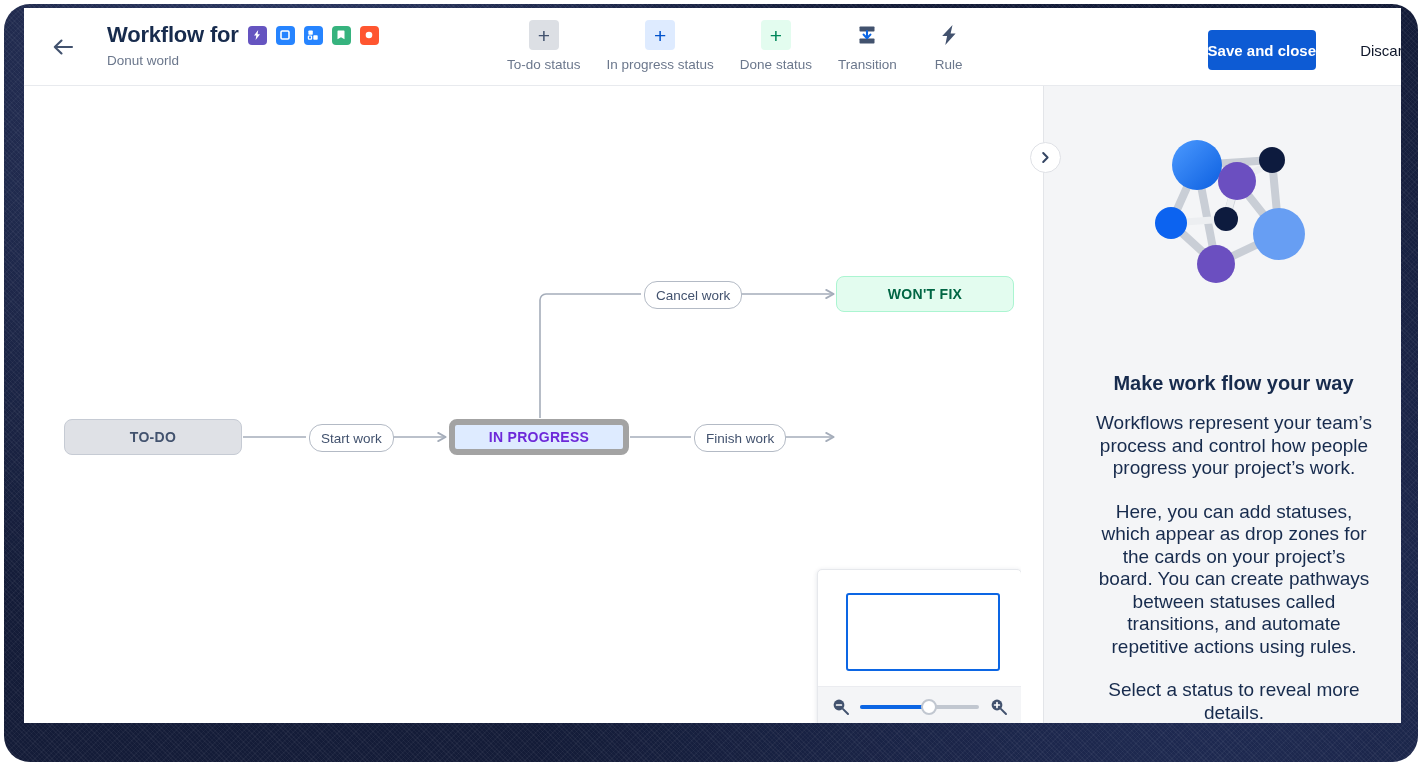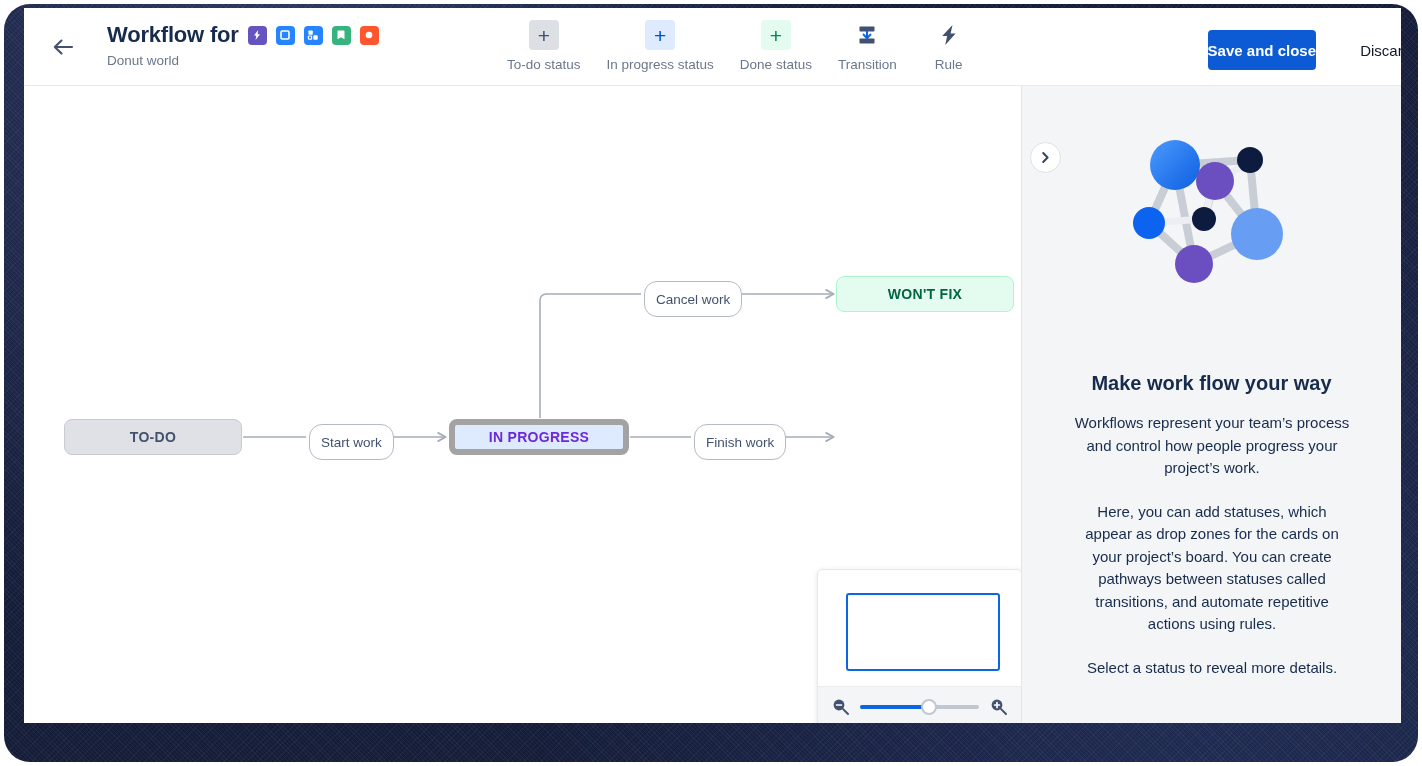--- a/index.html
+++ b/index.html
@@ -180,21 +180,21 @@
     letter-spacing: 0.3px;
     box-sizing: border-box;
     cursor: pointer;
   }
   .node-todo   { background: #dfe1e6; border: 1px solid #c6cbd4; color: #42526e; }
   .node-inprog { background: #deebff; border: 6px solid #a3a3a3; color: #6d28d9; }
   .node-done   { background: #e3fcef; border: 1px solid #abf5d1; color: #006644; }
 
   .pill {
     position: absolute;
-    height: 36px;
+    height: 28px;
     background: #ffffff;
     border: 1.6px solid #b3bac5;
     border-radius: 13px;
     display: flex;
     align-items: center;
     justify-content: center;
     font-size: 13.5px;
     color: #42526e;
     padding: 0 11px;
     box-sizing: border-box;
@@ -213,21 +213,21 @@
     display: flex;
     align-items: center;
     justify-content: center;
     cursor: pointer;
     z-index: 6;
   }
 
   
   #side-panel {
     position: absolute;
-    left: 997px; top: 78px;
+    left: 1019px; top: 78px;
     width: 380px; height: 637px;
     background: #f4f5f7;
     border-left: 1px solid #e3e5e9;
     box-sizing: border-box;
     overflow: hidden;
   }
   #panel-illustration {
     position: absolute;
     left: 50%; top: 38px;
     transform: translateX(-50%);
@@ -240,21 +240,21 @@
     font-size: 20px;
     font-weight: bold;
     color: #172b4d;
   }
   #panel-body {
     position: absolute;
     left: 52px;
     width: 276px;
     top: 326px;
     text-align: center;
-    font-size: 15px;
+    font-size: 19px;
     line-height: 22.5px;
     color: #172b4d;
   }
   #panel-body p { margin: 0 0 21px 0; }
   #panel-body p:last-child { margin-bottom: 0; }
 
   
   #minimap {
     position: absolute;
     left: 793px; top: 483px;

